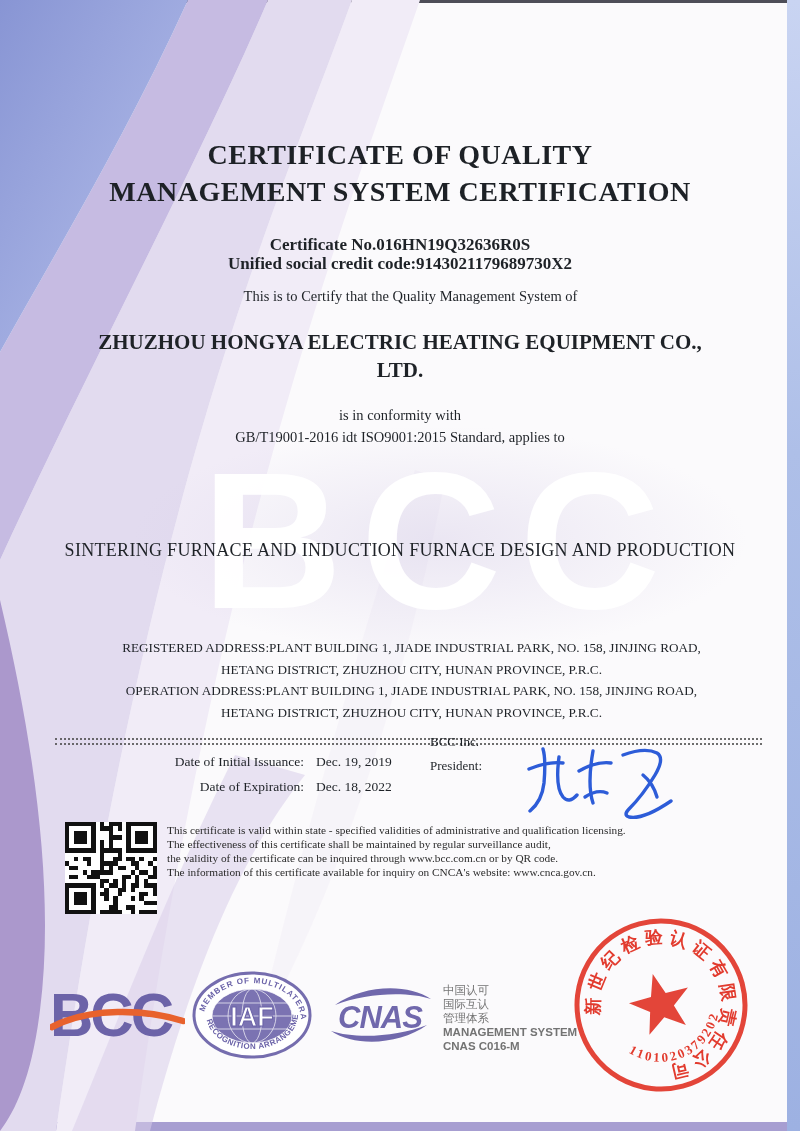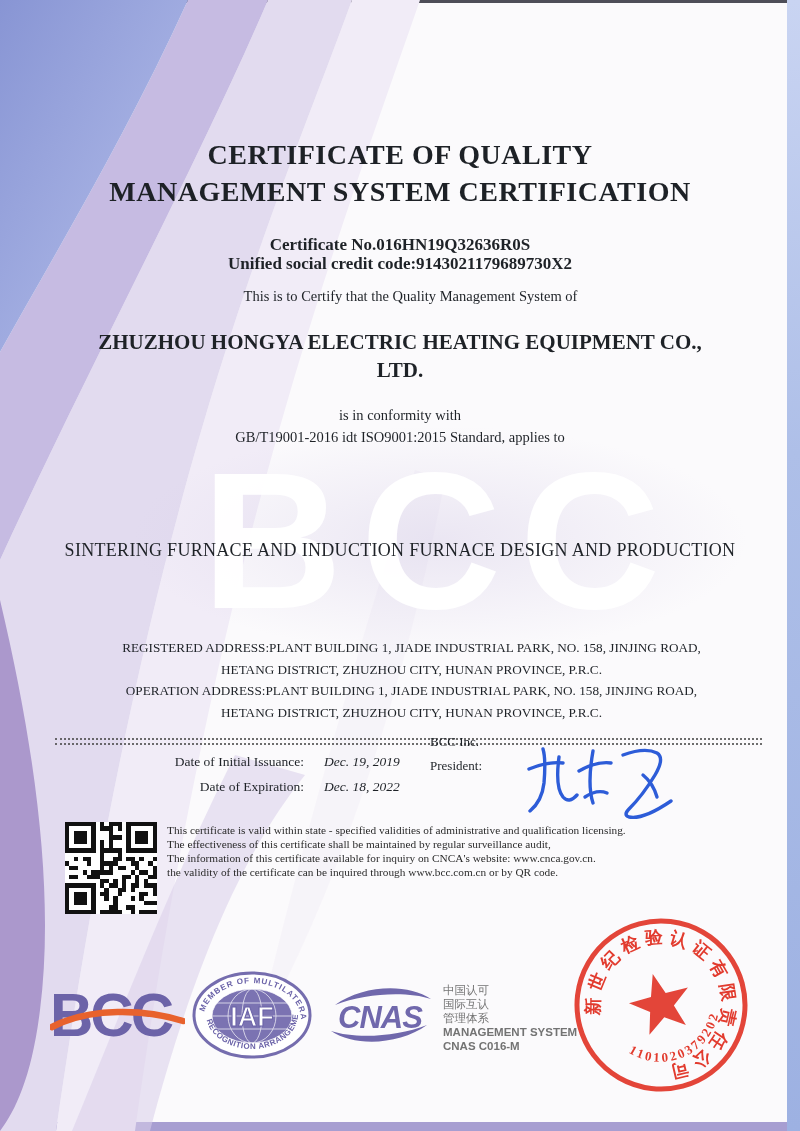--- a/index.html
+++ b/index.html
@@ -16,23 +16,23 @@
   .title{top:136px;font-size:28px;font-weight:bold;line-height:37px;letter-spacing:.5px;color:#1d2126;}
   .certno{top:235px;font-size:17px;font-weight:bold;line-height:19px;}
   .certify{top:288px;font-size:14.5px;margin-left:21px;}
   .company{top:328px;font-size:21px;font-weight:bold;line-height:28px;}
   .conformity{top:407px;font-size:14.5px;}
   .standard{top:429px;font-size:14.5px;}
   .scope{top:540px;font-size:18px;letter-spacing:.3px;}
   .addresses{top:637px;font-size:13.2px;line-height:21.5px;padding-left:23px;}
   .dotline{left:55px;right:38px;border-top:2px dotted #4a4a4a;height:0;opacity:.8;}
   .dates{left:128px;top:749px;font-size:13.5px;line-height:25px;}
-  .dates .row{display:flex;gap:16px;}
+  .dates .row{display:flex;}
   .dates .lbl{display:inline-block;width:176px;text-align:right;}
-  .dates .val{margin-left:4px;font-style:italic;}
+  .dates .val{margin-left:12px;}
   .issuer{left:430px;top:730px;font-size:13px;line-height:24px;}
   .fineprint{left:167px;top:824px;width:600px;font-size:11.3px;line-height:13.9px;color:#2b2b2b;}
   
   .wm{left:130px;top:425px;width:620px;height:230px;
       background:radial-gradient(ellipse at 50% 50%,rgba(208,198,228,.38),rgba(208,198,228,0) 70%);
       display:flex;align-items:center;justify-content:center;}
   .wm span{font-family:"Liberation Sans",sans-serif;font-weight:bold;font-size:195px;
       letter-spacing:18px;color:rgba(255,255,255,.96);}
   
   .bcc-logo{left:50px;top:985px;width:135px;height:66px;}
@@ -264,22 +264,22 @@
         <rect x="16" y="2" width="3" height="3" fill="#111"></rect>
         <rect x="0" y="14" width="7" height="7" fill="#111"></rect>
         <rect x="1" y="15" width="5" height="5" fill="#fff"></rect>
         <rect x="2" y="16" width="3" height="3" fill="#111"></rect>
       </svg>
   </div>
 
   <div class="abs fineprint">
     <div>This certificate is valid within state - specified validities of administrative and qualification licensing.</div>
     <div>The effectiveness of this certificate shall be maintained by regular surveillance audit,</div>
+    <div>the validity of the certificate can be inquired through www.bcc.com.cn or by QR code.</div>
     <div>The information of this certificate available for inquiry on CNCA's website: www.cnca.gov.cn.</div>
-    <div>the validity of the certificate can be inquired through www.bcc.com.cn or by QR code.</div>
   </div>
 
   <div class="abs bcc-logo">
     <div class="txt">BCC</div>
     <svg width="135" height="66" viewBox="0 0 135 66" style="position:absolute;left:0;top:0">
       <path d="M2,42 C40,22 95,24 133,36" fill="none" stroke="#e8622d" stroke-width="6.5" stroke-linecap="round"></path>
     </svg>
   </div>
 
   <svg class="abs" width="122" height="90" viewBox="0 0 122 90" style="left:191px;top:970px">

